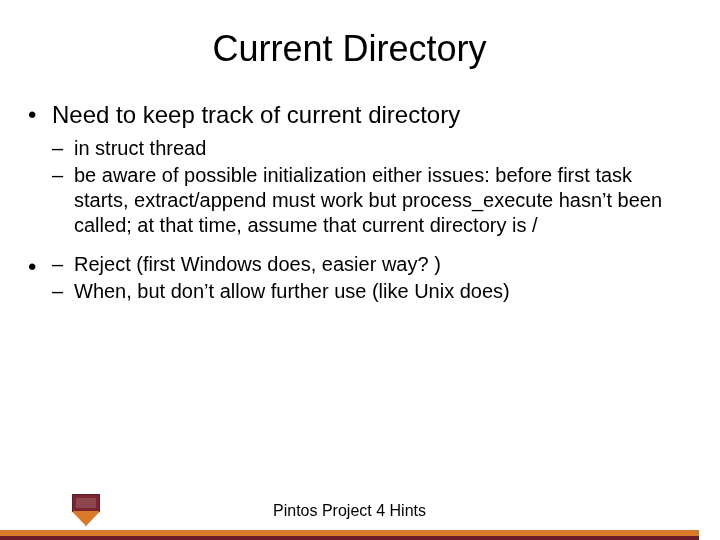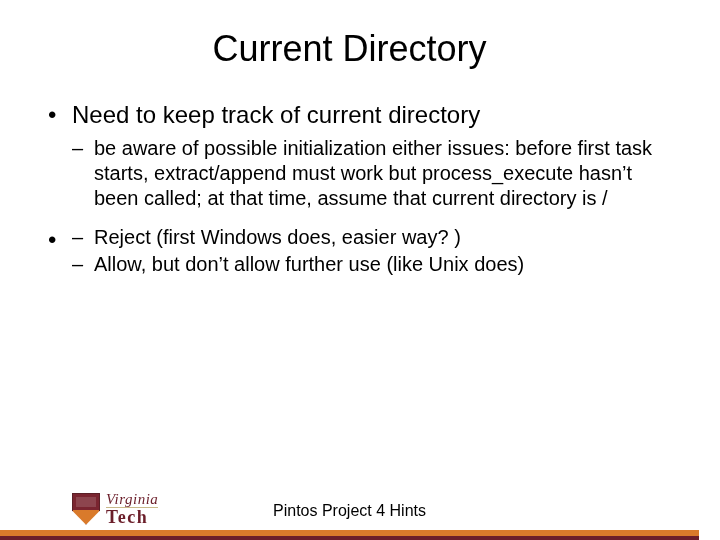--- a/index.html
+++ b/index.html
@@ -1,19 +1,19 @@
 <!DOCTYPE html>
 <html><head>
 <meta charset="utf-8">
 <style>
   * { margin: 0; padding: 0; box-sizing: border-box; }
   html, body { width: 720px; height: 540px; overflow: hidden; background: #fff; font-family: Arial, Helvetica, sans-serif; color: #000; }
   .slide { position: relative; width: 699px; height: 540px; }
   .title { text-align: center; font-size: 36px; font-weight: 400; padding-top: 28px; padding-bottom: 30px; }
-  .body { padding: 0 30px 0 48px; }
+  .body { padding: 0 30px 0 28px; }
   ul.level1 { list-style: none; }
   ul.level1 > li { position: relative; font-size: 24px; line-height: 1.25; margin-bottom: 6px; padding-left: 24px; }
   ul.level1 > li::before { content: "•"; position: absolute; left: 0; top: 0; font-size: 24px; }
   ul.level2 { list-style: none; margin-top: 6px; margin-bottom: 14px; }
   ul.level2 > li { position: relative; font-size: 20px; line-height: 1.25; padding-left: 22px; margin-bottom: 2px; }
   ul.level2 > li::before { content: "–"; position: absolute; left: 0; top: 0; }
   .footer { position: absolute; left: 0; bottom: 0; width: 100%; height: 60px; }
   .stripe { position: absolute; left: 0; width: 100%; }
   .stripe.orange { bottom: 4px; height: 6px; background: #d97a2b; }
   .stripe.maroon { bottom: 0; height: 4px; background: #6b1e2a; }
@@ -37,37 +37,34 @@
 <body>
 
 <div class="slide">
   <h1 class="title">Current Directory</h1>
 
   <div class="body">
     <ul class="level1">
       <li>
         <span>Need to keep track of current directory</span>
         <ul class="level2">
+          <li><span>in struct thread</span></li>
           <li><span>be aware of possible initialization either issues: before first task starts, extract/append must work but process_execute hasn’t been called; at that time, assume that current directory is /</span></li>
         </ul>
       </li>
       <li>
         <ul class="level2">
           <li><span>Reject (first Windows does, easier way? )</span></li>
-          <li><span>Allow, but don’t allow further use (like Unix does)</span></li>
+          <li><span>When, but don’t allow further use (like Unix does)</span></li>
         </ul>
       </li>
     </ul>
   </div>
 
   <div class="footer">
     <div class="foot-title">Pintos Project 4 Hints</div>
     <div class="logo">
       <div class="shield"></div>
-      <div class="wordmark">
-        <span class="w1">Virginia</span>
-        <span class="w2">Tech</span>
-      </div>
     </div>
     <div class="stripe orange"></div>
     <div class="stripe maroon"></div>
   </div>
 </div>
 
 </body></html>

